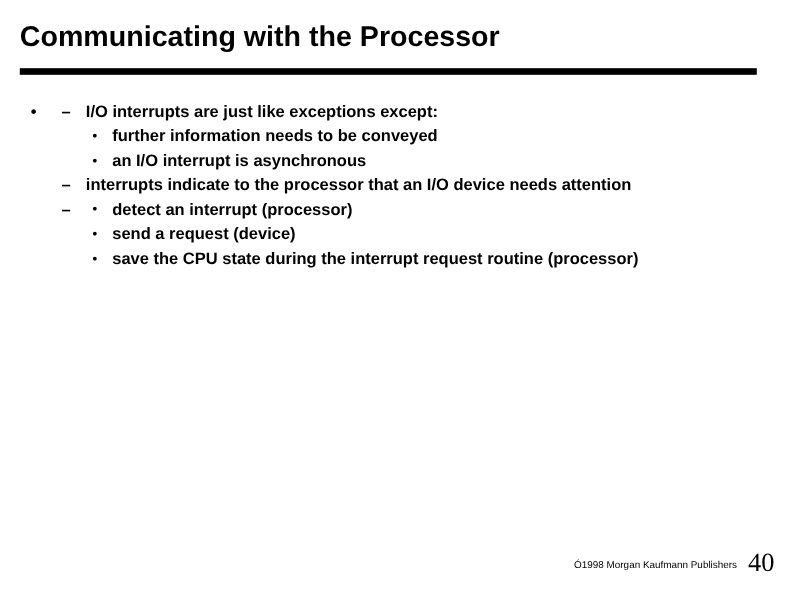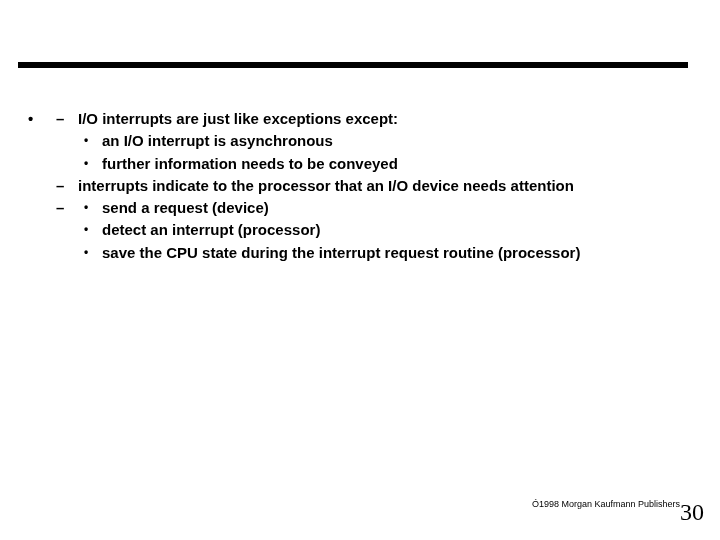--- a/index.html
+++ b/index.html
@@ -53,21 +53,21 @@
     padding-left: 28px;
     margin-bottom: 2px;
   }
   ul.l1 > li::before {
     content: "•";
     position: absolute;
     left: 6px;
     top: 0;
   }
   ul.l2 {
-    margin-top: 19px;
+    margin-top: 2px;
   }
   ul.l2 > li {
     position: relative;
     padding-left: 28px;
     margin-bottom: 2px;
   }
   ul.l2 > li::before {
     content: "–";
     position: absolute;
     left: 6px;
@@ -86,63 +86,65 @@
     position: absolute;
     left: 6px;
     top: 1px;
     font-size: 12px;
   }
   .footer {
     position: absolute;
     bottom: 14px;
     right: 16px;
     display: flex;
-    align-items: flex-start;
+    align-items: center;
+    gap: 10px;
   }
   .copyright {
     font-size: 9px;
     font-weight: normal;
   }
   .page-number {
     font-size: 24px;
     font-family: "Times New Roman", Times, serif;
     font-weight: normal;
   }
 </style>
 </head>
 <body>
 
 <div class="slide">
 
+  <div class="title">Communicating with the Processor</div>
   <div class="title-rule"></div>
 
   <div class="content">
     <ul class="l1">
       <li>
         <ul class="l2">
           <li>
             <span>I/O interrupts are just like exceptions except:</span>
             <ul class="l3">
+              <li><span>further information needs to be conveyed</span></li>
               <li><span>an I/O interrupt is asynchronous</span></li>
-              <li><span>further information needs to be conveyed</span></li>
             </ul>
           </li>
           <li>
             <span>interrupts indicate to the processor that an I/O device needs attention</span>
           </li>
           <li>
             <ul class="l3">
+              <li><span>detect an interrupt (processor)</span></li>
               <li><span>send a request (device)</span></li>
-              <li><span>detect an interrupt (processor)</span></li>
               <li><span>save the CPU state during the interrupt request routine (processor)</span></li>
             </ul>
           </li>
         </ul>
       </li>
     </ul>
   </div>
 
   <div class="footer">
     <span class="copyright">Ó1998 Morgan Kaufmann Publishers</span>
-    <span class="page-number">30</span>
+    <span class="page-number">40</span>
   </div>
 
 </div>
 
 </body></html>

